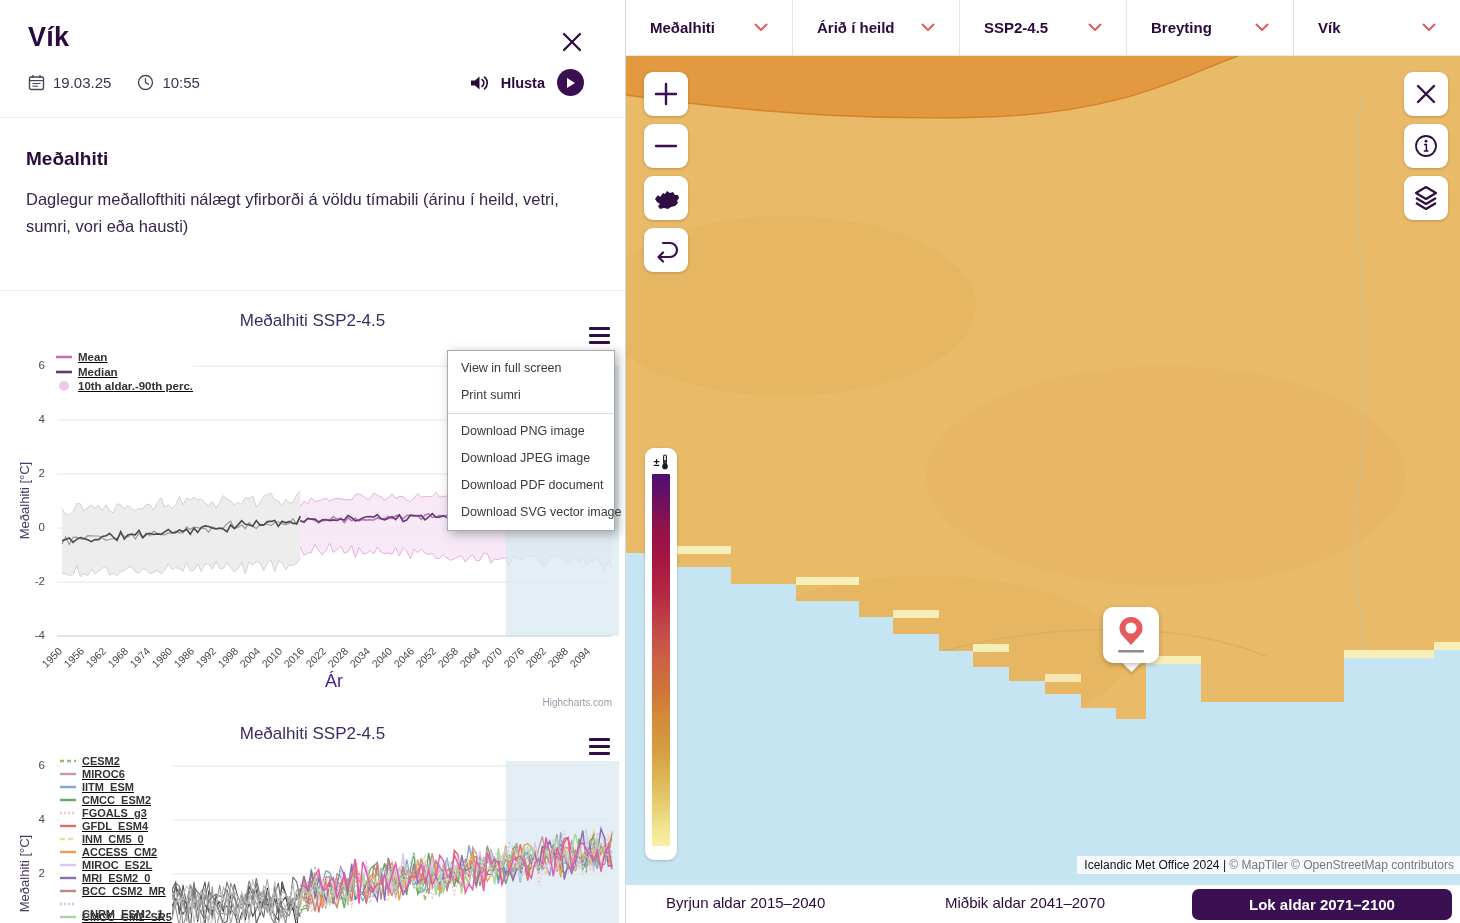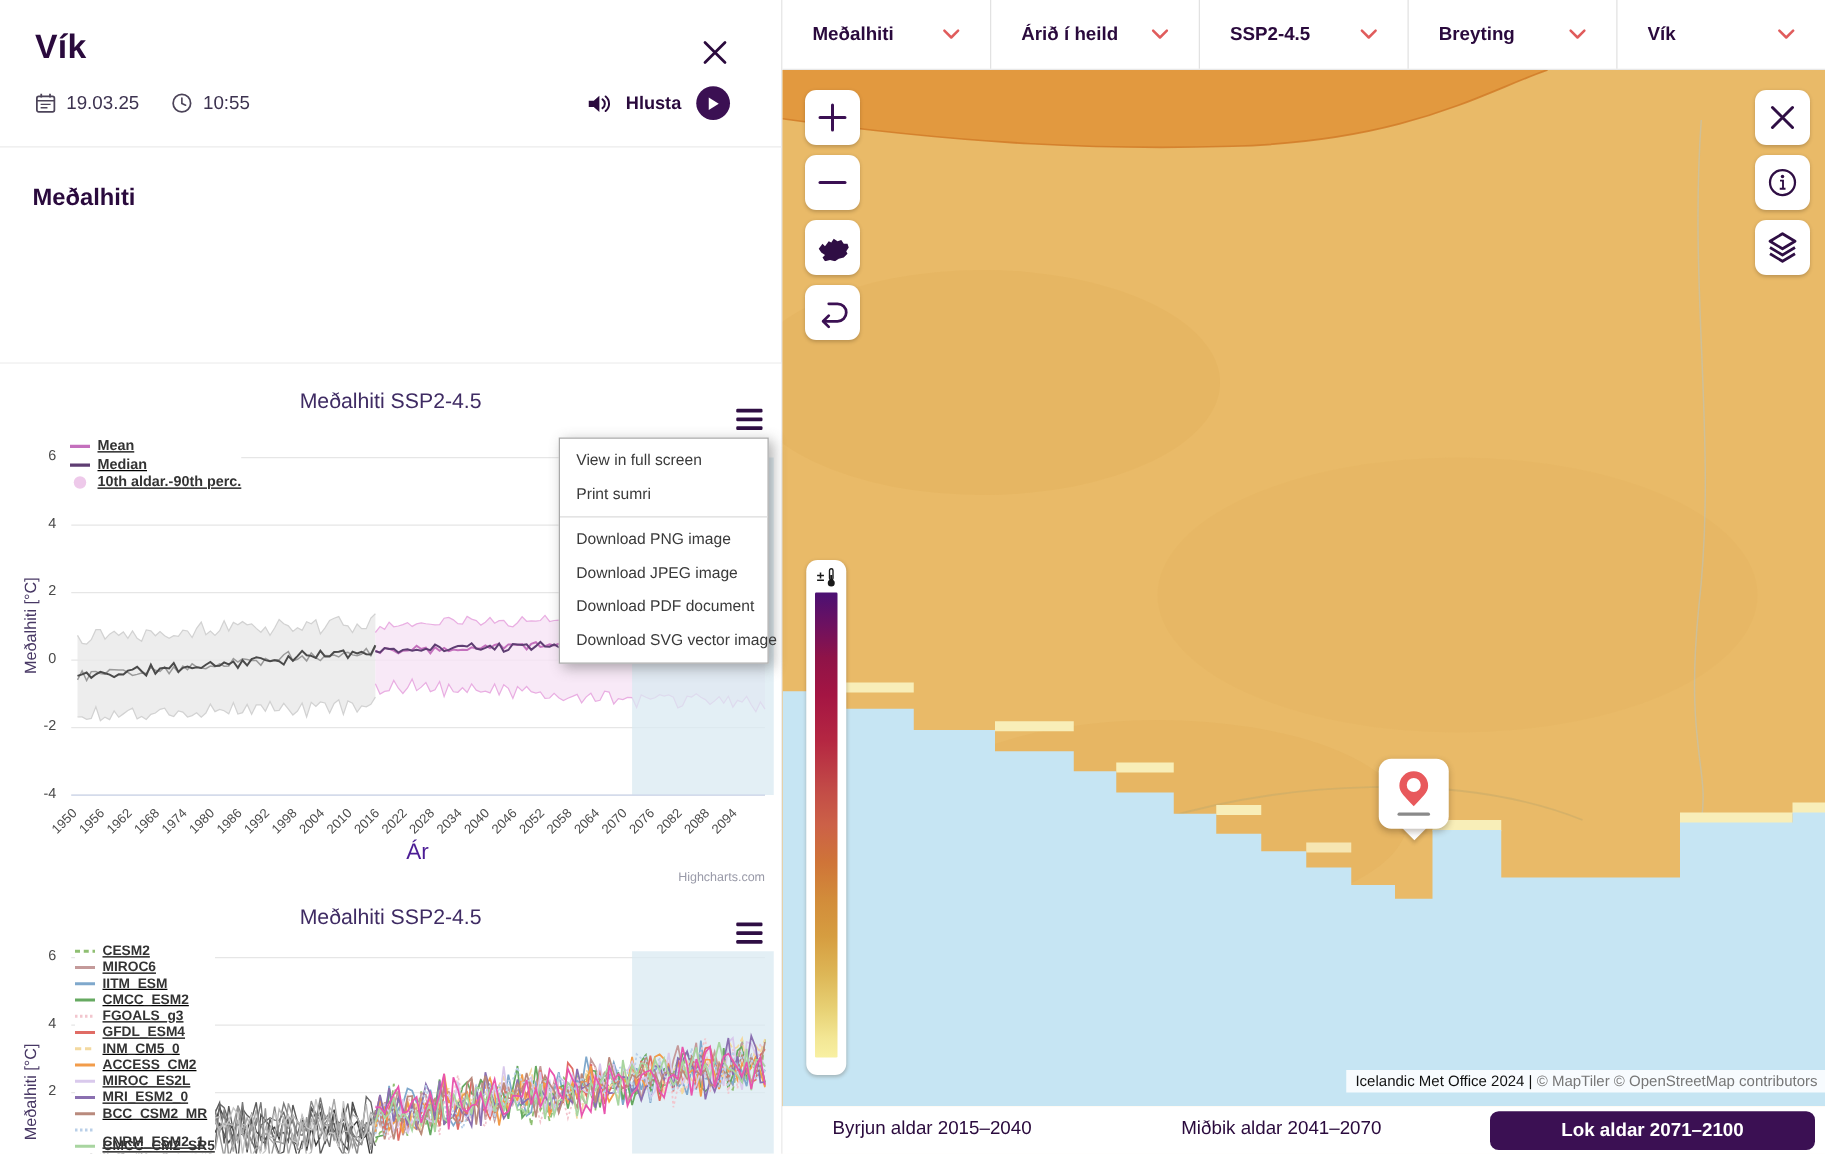--- a/index.html
+++ b/index.html
@@ -102,20 +102,21 @@
         <div class="play-btn">
           <svg width="11" height="12" viewBox="0 0 11 12">
             <path d="M2 1 L10 6 L2 11 Z" fill="#fff"></path>
           </svg>
         </div>
       </div>
     </div>
 
     <div class="desc-section">
       <div class="desc-title">Meðalhiti</div>
+      <div class="desc-text">Daglegur meðallofthiti nálægt yfirborði á völdu tímabili (árinu í heild, vetri, sumri, vori eða hausti)</div>
     </div>
 
     <div class="chart-section" id="chart1">
       <div class="chart-title" style="top:20px;">Meðalhiti SSP2-4.5</div>
       <div class="burger" style="top:36px;">
           <span></span>
           <span></span>
           <span></span>
         </div>
       <div class="chart-legend" id="legend1" style="left:56px;top:60px;">

